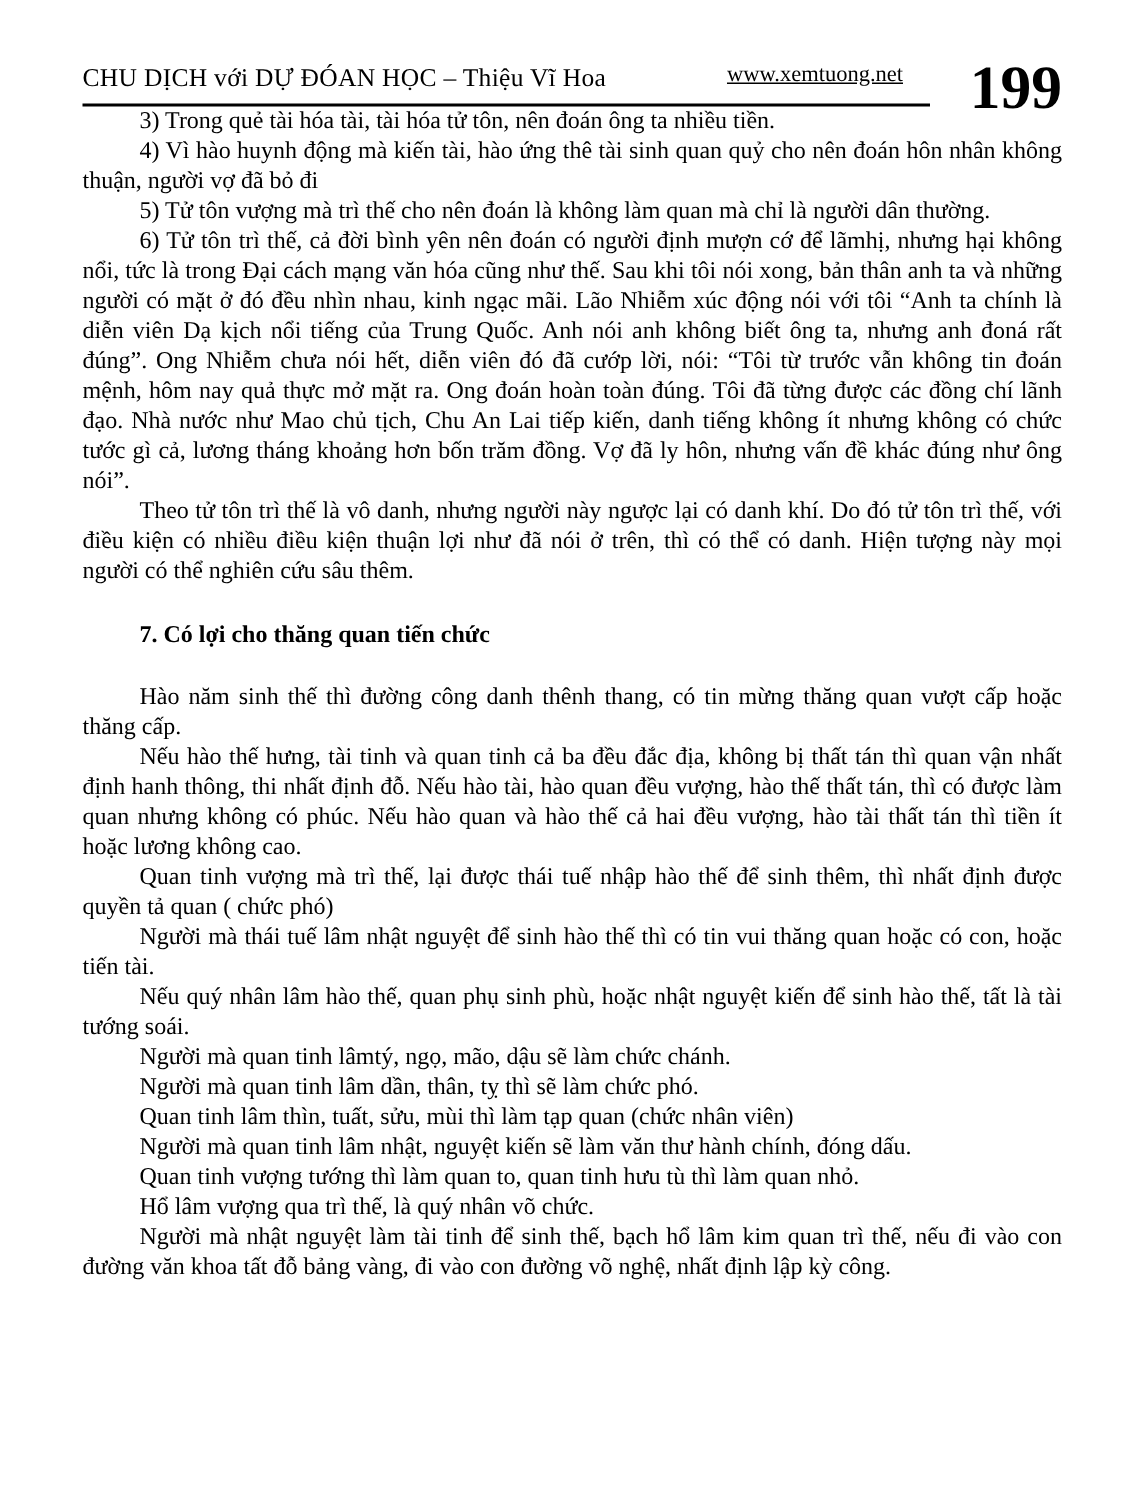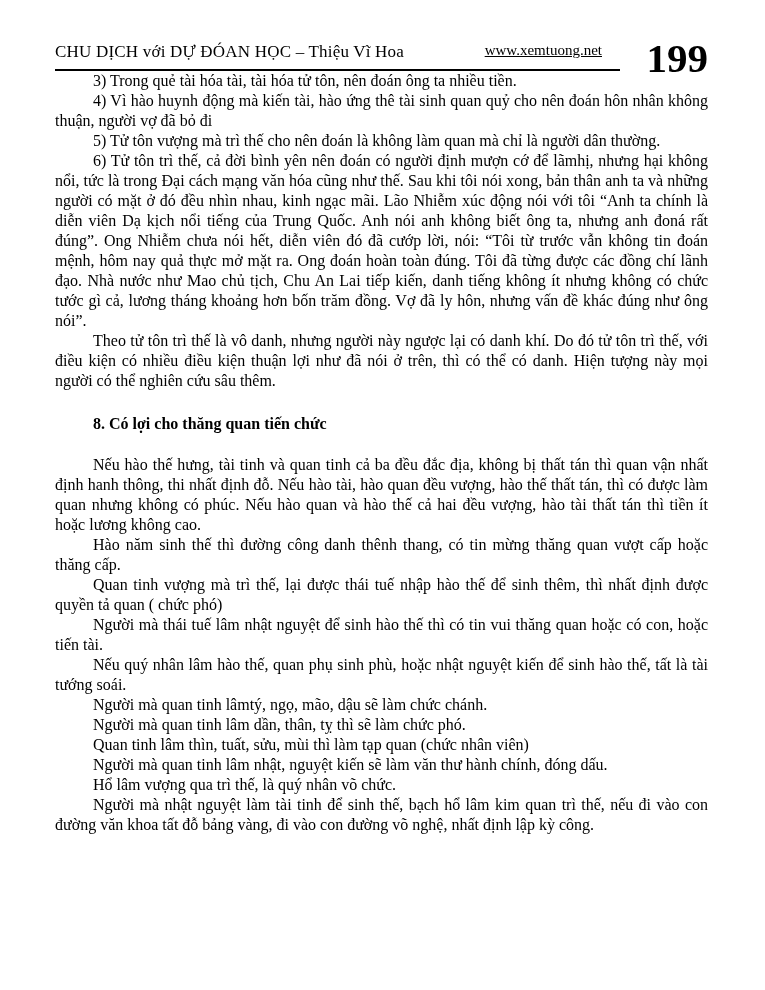--- a/index.html
+++ b/index.html
@@ -91,29 +91,30 @@
   </div>
 
   <div class="body-text">
     <div>
         <p>3) Trong quẻ tài hóa tài, tài hóa tử tôn, nên đoán ông ta nhiều tiền.</p>
         <p>4) Vì hào huynh động mà kiến tài, hào ứng thê tài sinh quan quỷ cho nên đoán hôn nhân không thuận, người vợ đã bỏ đi</p>
         <p>5) Tử tôn vượng mà trì thế cho nên đoán là không làm quan mà chỉ là người dân thường.</p>
         <p>6) Tử tôn trì thế, cả đời bình yên nên đoán có người định mượn cớ để lãmhị, nhưng hại không nổi, tức là trong Đại cách mạng văn hóa cũng như thế. Sau khi tôi nói xong, bản thân anh ta và những người có mặt ở đó đều nhìn nhau, kinh ngạc mãi. Lão Nhiễm xúc động nói với tôi “Anh ta chính là diễn viên Dạ kịch nổi tiếng của Trung Quốc. Anh nói anh không biết ông ta, nhưng anh đoná rất đúng”. Ong Nhiễm chưa nói hết, diễn viên đó đã cướp lời, nói: “Tôi từ trước vẫn không tin đoán mệnh, hôm nay quả thực mở mặt ra. Ong đoán hoàn toàn đúng. Tôi đã từng được các đồng chí lãnh đạo. Nhà nước như Mao chủ tịch, Chu An Lai tiếp kiến, danh tiếng không ít nhưng không có chức tước gì cả, lương tháng khoảng hơn bốn trăm đồng. Vợ đã ly hôn, nhưng vấn đề khác đúng như ông nói”.</p>
         <p>Theo tử tôn trì thế là vô danh, nhưng người này ngược lại có danh khí. Do đó tử tôn trì thế, với điều kiện có nhiều điều kiện thuận lợi như đã nói ở trên, thì có thể có danh. Hiện tượng này mọi người có thể nghiên cứu sâu thêm.</p>
       </div>
-    <p class="section-heading">8. Có lợi cho thăng quan tiến chức</p>
+    <p class="section-heading">7. Có lợi cho thăng quan tiến chức</p>
     <div>
+        <p>Hào năm sinh thế thì đường công danh thênh thang, có tin mừng thăng quan vượt cấp hoặc thăng cấp.</p>
         <p>Nếu hào thế hưng, tài tinh và quan tinh cả ba đều đắc địa, không bị thất tán thì quan vận nhất định hanh thông, thi nhất định đỗ. Nếu hào tài, hào quan đều vượng, hào thế thất tán, thì có được làm quan nhưng không có phúc. Nếu hào quan và hào thế cả hai đều vượng, hào tài thất tán thì tiền ít hoặc lương không cao.</p>
-        <p>Hào năm sinh thế thì đường công danh thênh thang, có tin mừng thăng quan vượt cấp hoặc thăng cấp.</p>
         <p>Quan tinh vượng mà trì thế, lại được thái tuế nhập hào thế để sinh thêm, thì nhất định được quyền tả quan ( chức phó)</p>
         <p>Người mà thái tuế lâm nhật nguyệt để sinh hào thế thì có tin vui thăng quan hoặc có con, hoặc tiến tài.</p>
         <p>Nếu quý nhân lâm hào thế, quan phụ sinh phù, hoặc nhật nguyệt kiến để sinh hào thế, tất là tài tướng soái.</p>
         <p>Người mà quan tinh lâmtý, ngọ, mão, dậu sẽ làm chức chánh.</p>
         <p>Người mà quan tinh lâm dần, thân, tỵ thì sẽ làm chức phó.</p>
         <p>Quan tinh lâm thìn, tuất, sửu, mùi thì làm tạp quan (chức nhân viên)</p>
         <p>Người mà quan tinh lâm nhật, nguyệt kiến sẽ làm văn thư hành chính, đóng dấu.</p>
+        <p>Quan tinh vượng tướng thì làm quan to, quan tinh hưu tù thì làm quan nhỏ.</p>
         <p>Hổ lâm vượng qua trì thế, là quý nhân võ chức.</p>
         <p>Người mà nhật nguyệt làm tài tinh để sinh thế, bạch hổ lâm kim quan trì thế, nếu đi vào con đường văn khoa tất đỗ bảng vàng, đi vào con đường võ nghệ, nhất định lập kỳ công.</p>
       </div>
   </div>
 
 </div>
 
 </body></html>

